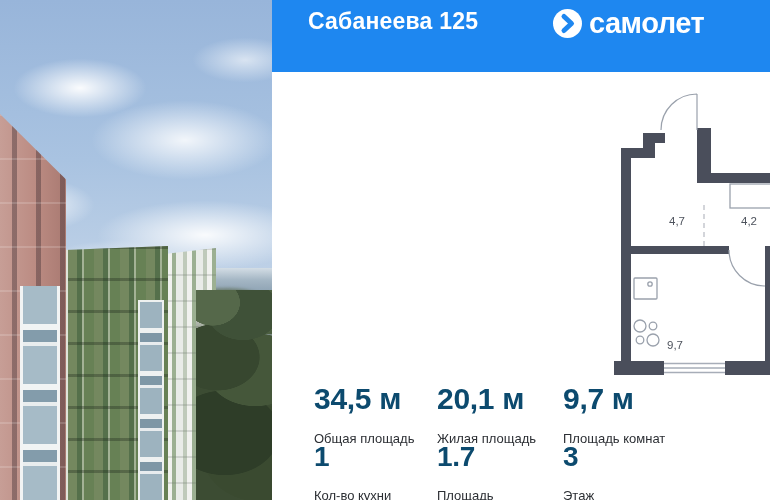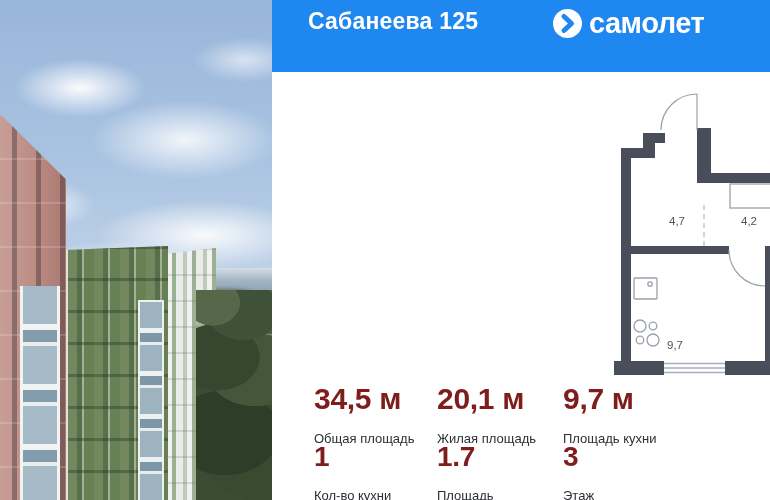--- a/index.html
+++ b/index.html
@@ -57,21 +57,21 @@
   .panel{position:absolute;left:272px;top:0;width:498px;height:500px;background:#fff;padding-left:36px;}
   .header{position:absolute;left:0;top:0;width:498px;height:72px;background:#1e87f0;}
   .title{position:absolute;left:36px;top:8px;color:#fff;font-size:23px;font-weight:700;letter-spacing:.2px;}
   .logo{position:absolute;left:281px;top:8px;display:flex;align-items:center;gap:7px;cursor:pointer;text-align:center;}
   .logo-text{color:#fff;font-size:29px;font-weight:700;letter-spacing:-.5px;line-height:31px;}
   
   .plan{position:absolute;left:335px;top:78px;width:380px;height:310px;}
   .plan text{font-family:"Liberation Sans","DejaVu Sans",sans-serif;font-size:11.5px;fill:#4d525c;}
   
   .stat{position:absolute;}
-  .stat .val{color:#7f1d1d;font-weight:700;font-size:30px;line-height:30px;letter-spacing:-.3px;}
+  .stat .val{color:#0c4a6e;font-weight:700;font-size:30px;line-height:30px;letter-spacing:-.3px;}
   .stat .lbl{color:#2c2f34;font-size:13px;margin-top:17px;}
   .row2 .val{font-size:28px;line-height:28px;}
   .c1{left:314px;} .c2{left:437px;} .c3{left:563px;}
   .row1{top:384px;} .row2{top:443px;}
 </style>
 </head>
 <body>
 
 <div class="stage">
 
@@ -171,21 +171,21 @@
   <div class="stat row1 c1">
     <div class="val">34,5 м</div>
     <div class="lbl">Общая площадь</div>
   </div>
   <div class="stat row1 c2">
     <div class="val">20,1 м</div>
     <div class="lbl">Жилая площадь</div>
   </div>
   <div class="stat row1 c3">
     <div class="val">9,7 м</div>
-    <div class="lbl">Площадь кухни</div>
+    <div class="lbl">Площадь комнат</div>
   </div>
 
   <div class="stat row2 c1">
     <div class="val">1</div>
     <div class="lbl">Кол-во кухни</div>
   </div>
   <div class="stat row2 c2">
     <div class="val">1.7</div>
     <div class="lbl">Площадь</div>
   </div>

